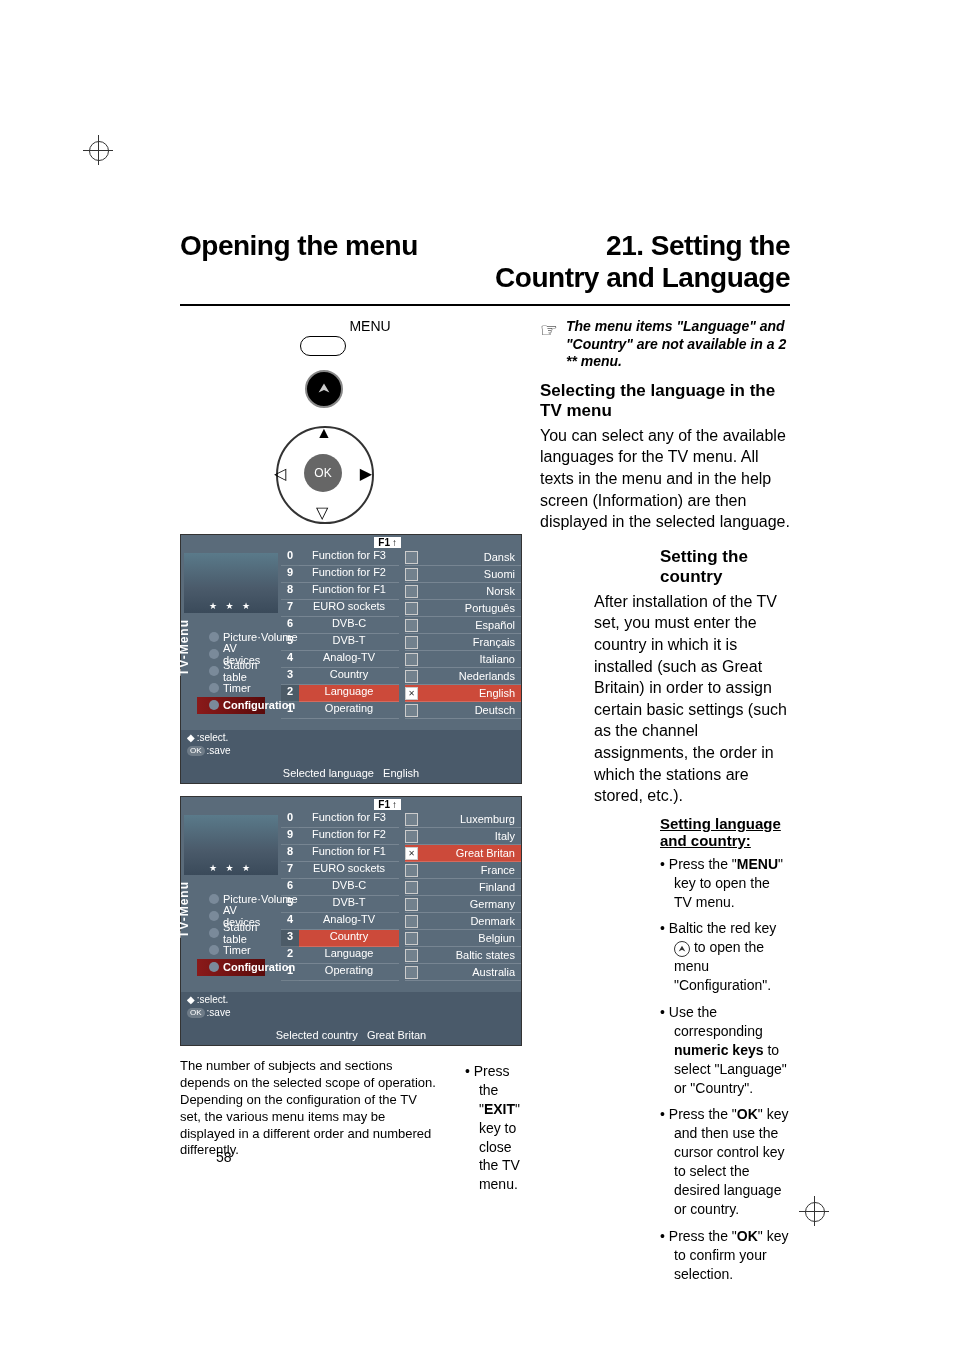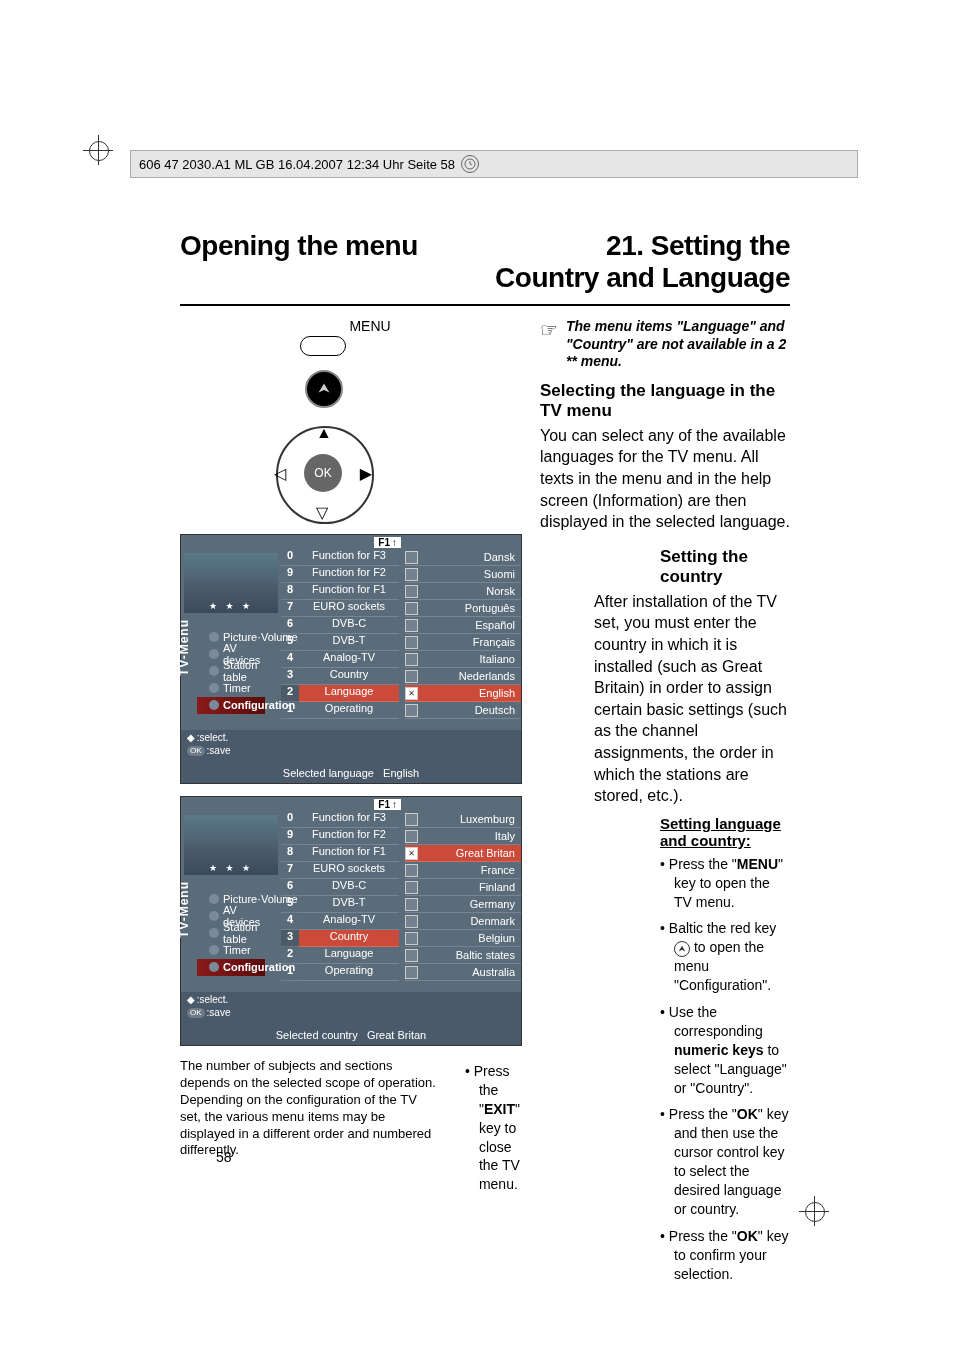--- a/index.html
+++ b/index.html
@@ -384,29 +384,20 @@
       <div class="h"></div>
       <div class="v"></div>
       <div class="c"></div>
     </div>
 <div class="crop-mark br">
       <div class="h"></div>
       <div class="v"></div>
       <div class="c"></div>
     </div>
 
-<div class="header-strip">
-  <span>606 47 2030.A1  ML GB  16.04.2007  12:34 Uhr  Seite 58</span>
-  <span class="mini-circ">
-    <svg viewBox="0 0 12 12">
-          <circle cx="6" cy="6" r="5" fill="none" stroke="#666"></circle>
-          <path d="M6 3v3l2 1" stroke="#666" fill="none"></path>
-        </svg>
-  </span>
-</div>
 
 <div class="content">
   <div class="titles">
     <div class="title-left">Opening the menu</div>
     <div class="title-right">
       <span>21.</span>
       <span>Setting the</span>
       <span class="line2">Country and Language</span>
     </div>
   </div>

